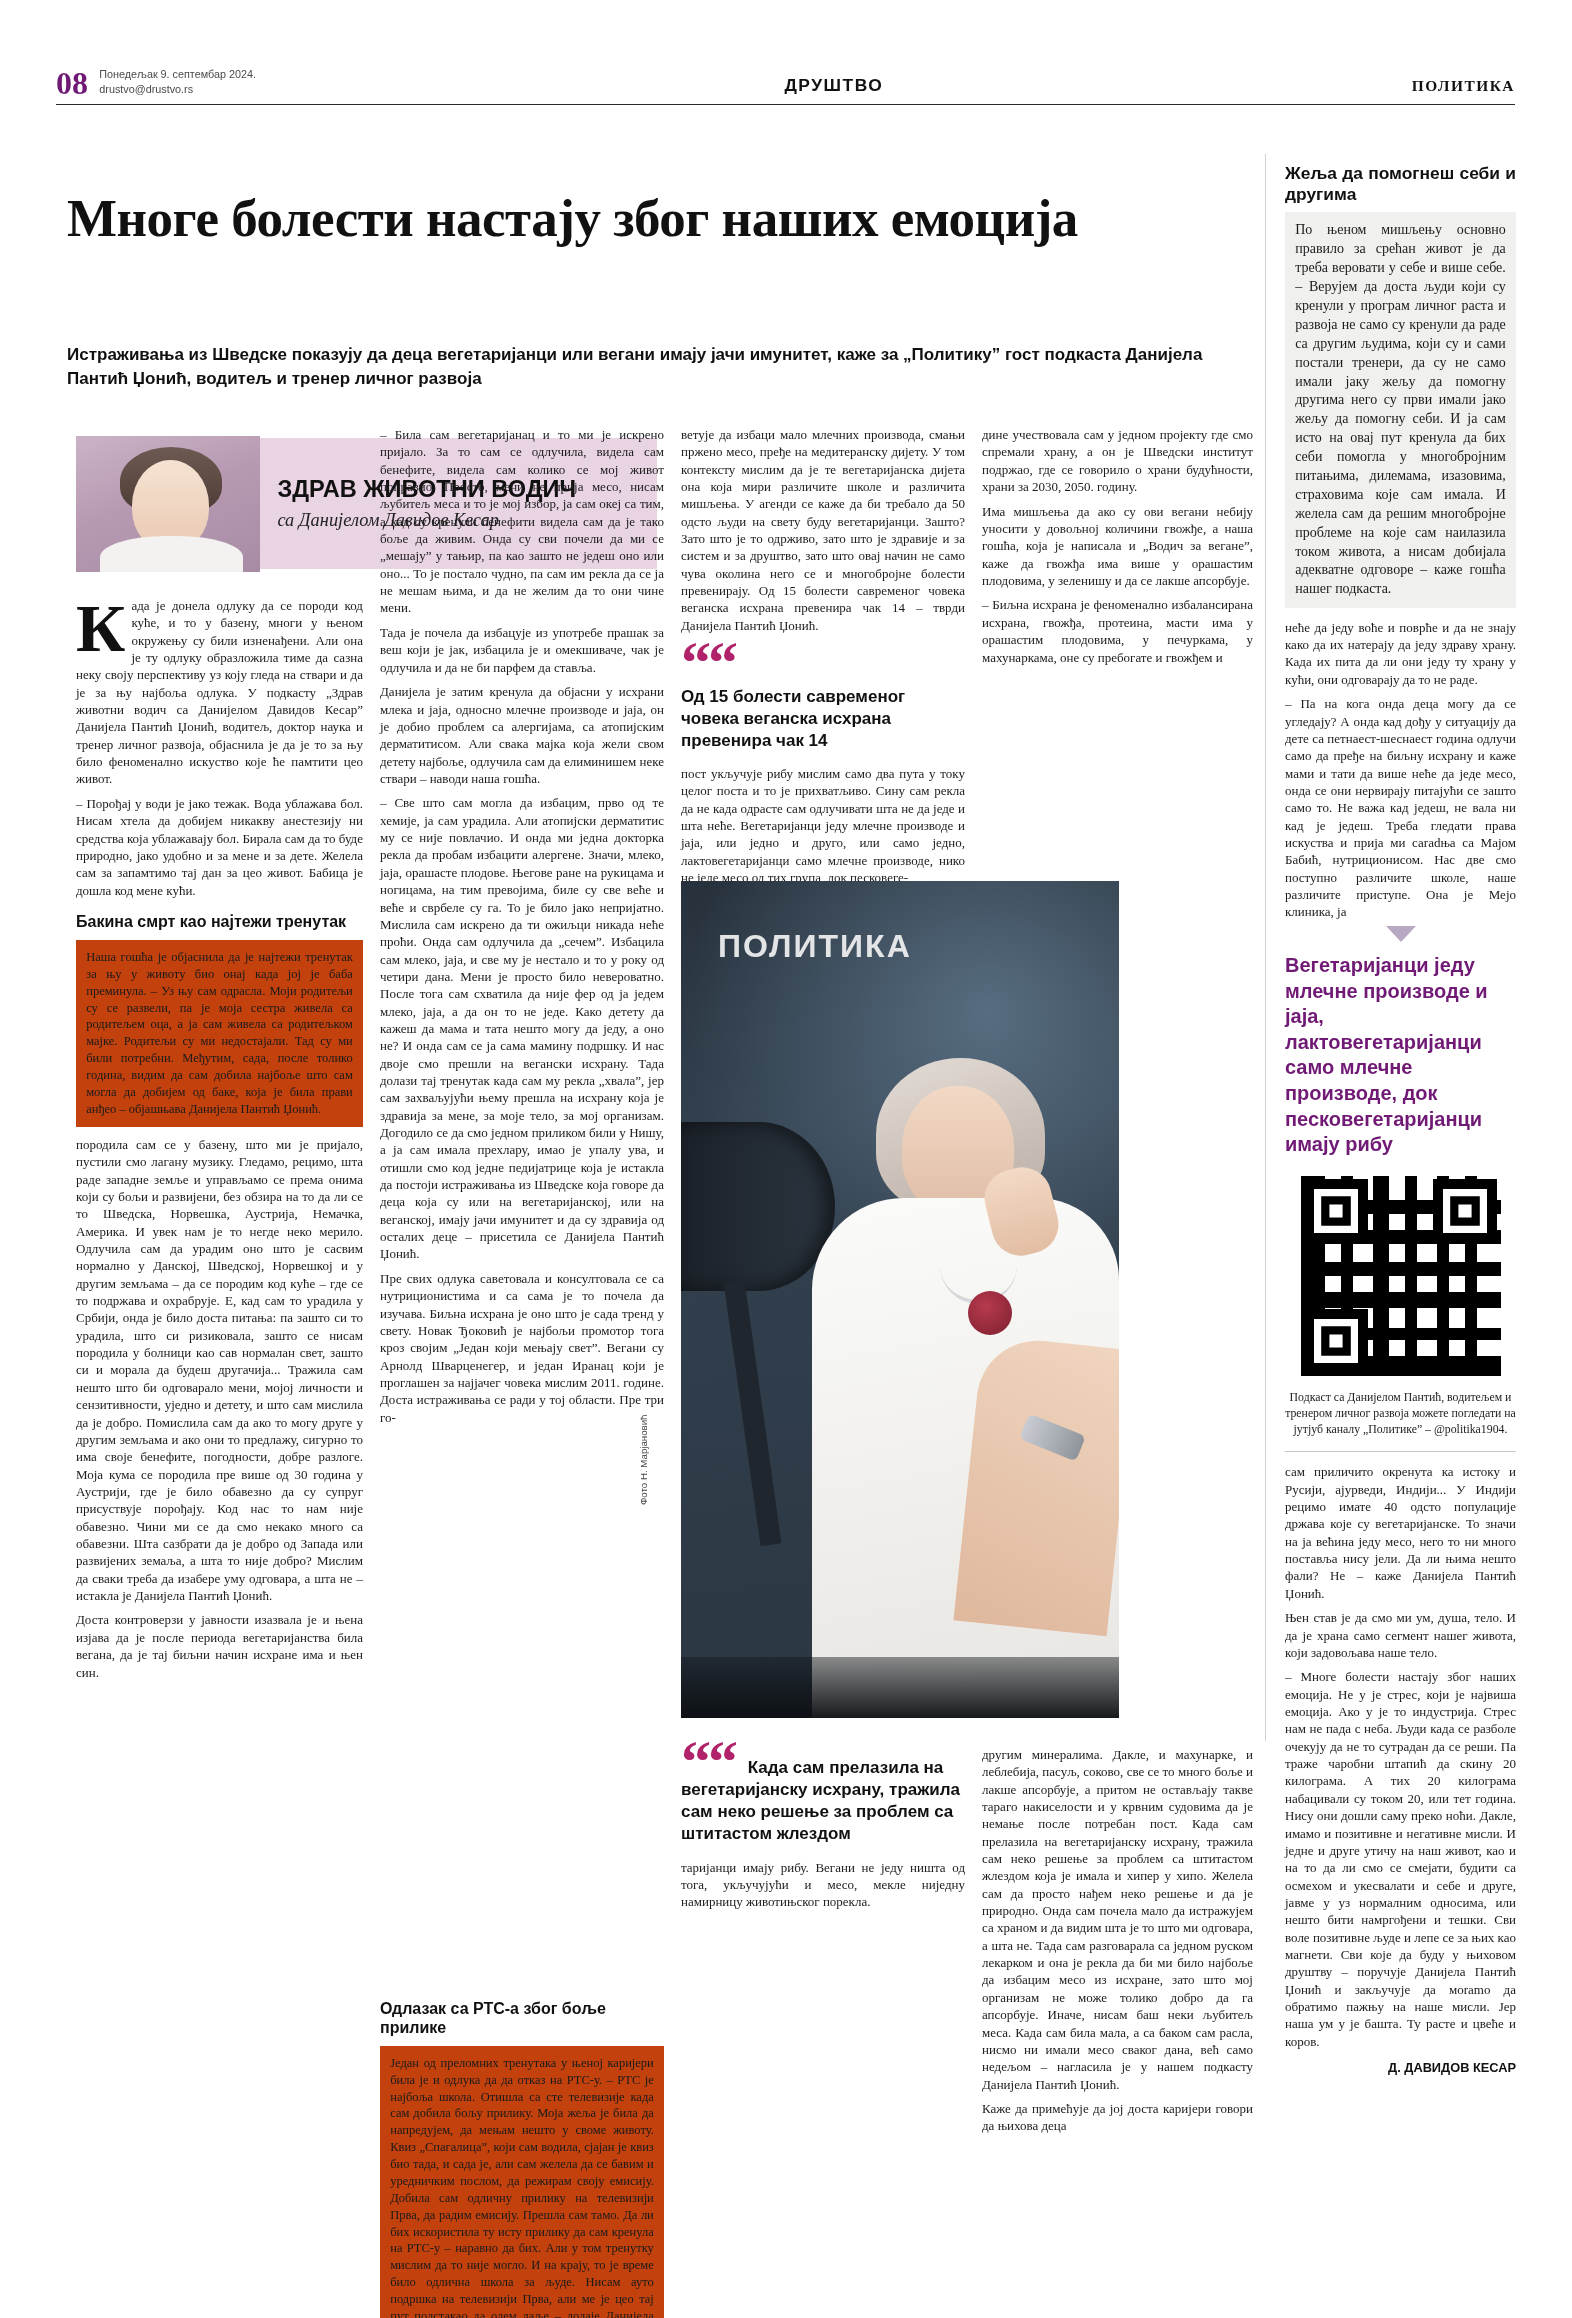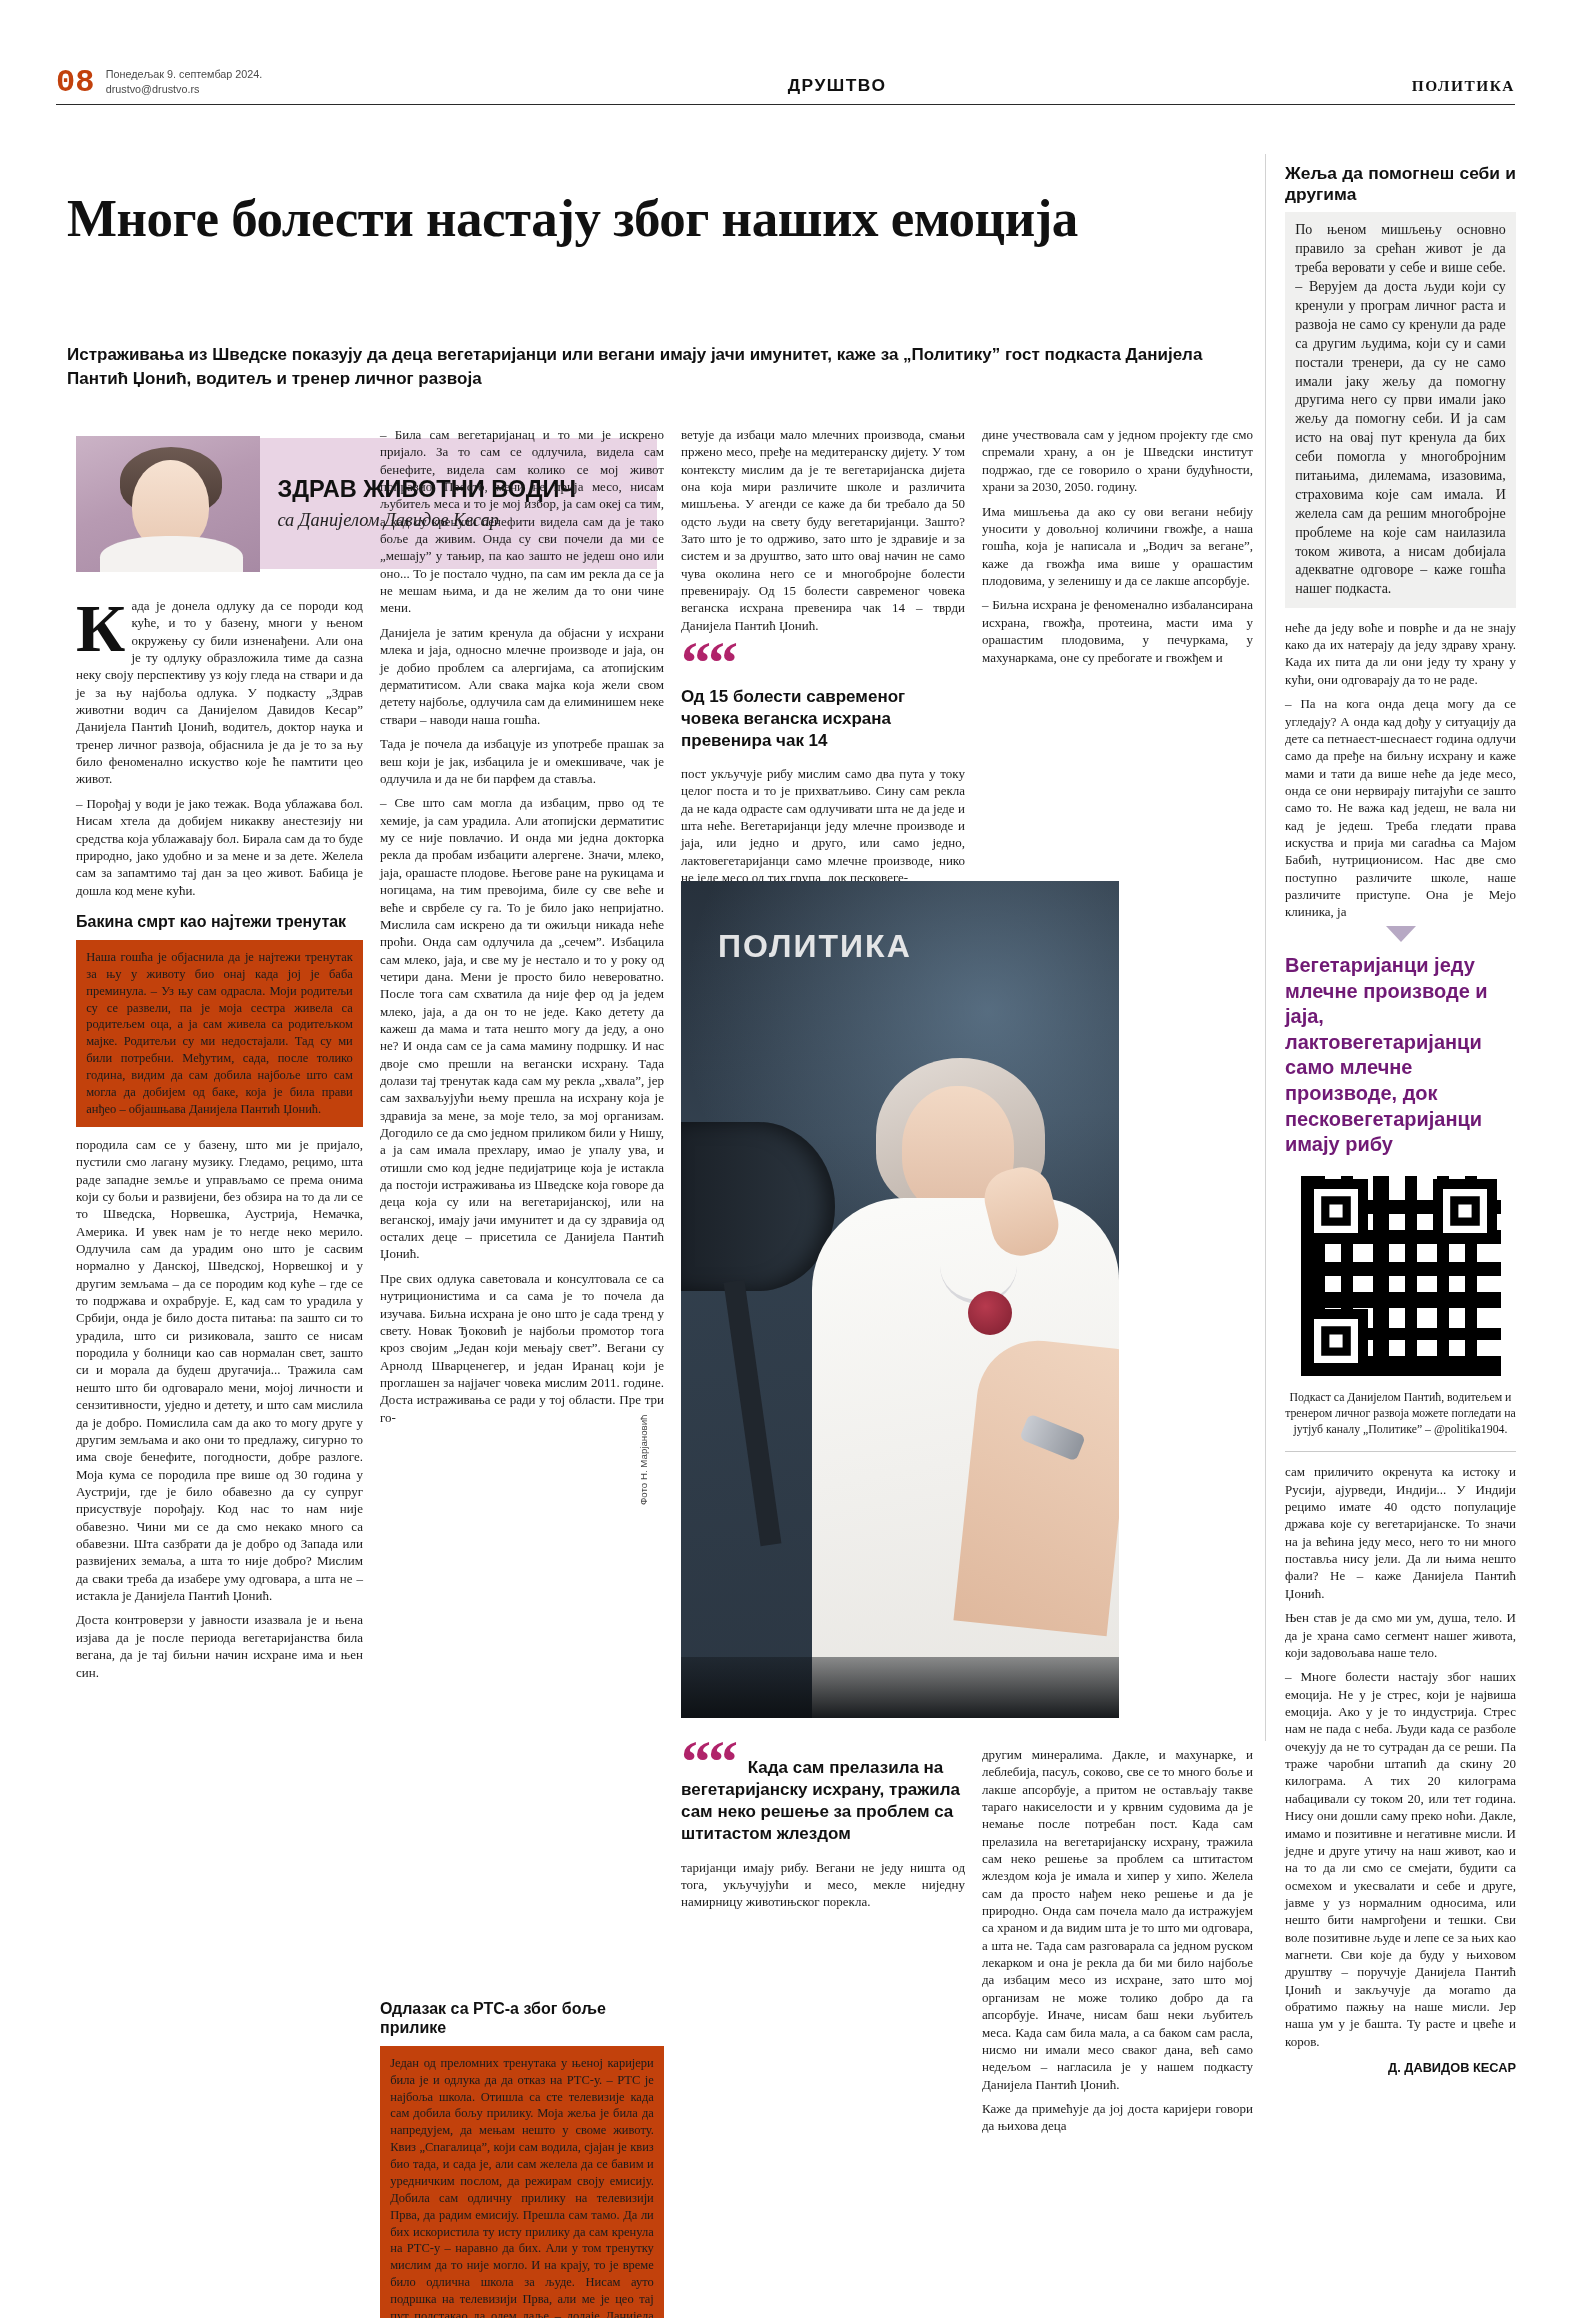--- a/index.html
+++ b/index.html
@@ -16,22 +16,22 @@
   }
 
   
   .masthead {
     position:absolute; left:56px; top:67px; width:1459px;
     border-bottom:1.5px solid #2a2a2a;
     padding-bottom:5.1px;
     display:flex; align-items:flex-end;
   }
   .folio {
-    font-family:Liberation Mono, monospace;
-    font-size:32px; font-weight:bold; color:#c2410c;
+    font-family:Liberation Serif, serif;
+    font-size:32px; font-weight:bold; color:#701a75;
     line-height:1; margin-right:11.3px;
   }
   .folio-meta {
     font-family:"Liberation Sans", sans-serif;
     font-size:10.8px; color:#4a4a4a; line-height:1.35;
     padding-bottom:3.1px;
   }
   .section-title {
     flex:1; text-align:center;
     font-family:"Liberation Sans", sans-serif;
@@ -305,22 +305,22 @@
     <p class="dropcap-para">Када је донела одлуку да се породи код куће, и то у базену, многи у њеном окружењу су били изненађени. Али она је ту одлуку образложила тиме да сазна неку своју перспективу уз коју гледа на ствари и да је за њу најбоља одлука. У подкасту „Здрав животни водич са Данијелом Давидов Кесар” Данијела Пантић Џонић, водитељ, доктор наука и тренер личног развоја, објаснила је да је то за њу било феноменално искуство које ће памтити цео живот.</p>
     <p style="margin-top:7.2px;">– Порођај у води је јако тежак. Вода ублажава бол. Нисам хтела да добијем никакву анестезију ни средства која ублажавају бол. Бирала сам да то буде природно, јако удобно и за мене и за дете. Желела сам за запамтимо тај дан за цео живот. Бабица је дошла код мене кући.</p>
     <div class="subhead">Бакина смрт као најтежи тренутак</div>
     <div class="boxed">Наша гошћа је објаснила да је најтежи тренутак за њу у животу био онај када јој је баба преминула. – Уз њу сам одрасла. Моји родитељи су се развели, па је моја сестра живела са родитељем оца, а ја сам живела са родитељком мајке. Родитељи су ми недостајали. Тад су ми били потребни. Међутим, сада, после толико година, видим да сам добила најбоље што сам могла да добијем од баке, која је била прави анђео – објашњава Данијела Пантић Џонић.</div>
     <p>породила сам се у базену, што ми је пријало, пустили смо лагану музику. Гледамо, рецимо, шта раде западне земље и управљамо се према онима који су бољи и развијени, без обзира на то да ли се то Шведска, Норвешка, Аустрија, Немачка, Америка. И увек нам је то негде неко мерило. Одлучила сам да урадим оно што је сасвим нормално у Данској, Шведској, Норвешкој и у другим земљама – да се породим код куће – где се то подржава и охрабрује. Е, кад сам то урадила у Србији, онда је било доста питања: па зашто си то урадила, што си ризиковала, зашто се нисам породила у болници као сав нормалан свет, зашто си и морала да будеш другачија... Тражила сам нешто што би одговарало мени, мојој личности и сензитивности, уједно и детету, и што сам мислила да је добро. Помислила сам да ако то могу друге у другим земљама и ако они то предлажу, сигурно то има своје бенефите, погодности, добре разлоге. Моја кума се породила пре више од 30 година у Аустрији, где је било обавезно да су супруг присуствује порођају. Код нас то нам није обавезно. Чини ми се да смо некако много са обавезни. Шта сазбрати да је добро од Запада или развијених земаља, а шта то није добро? Мислим да сваки треба да изабере уму одговара, а шта не – истакла је Данијела Пантић Џонић.</p>
     <p style="margin-top:7.2px;">Доста контроверзи у јавности изазвала је и њена изјава да је после периода вегетаријанства била вегана, да је тај биљни начин исхране има и њен син.</p>
   </div>
 
   <div class="col" style="left:380px; top:426px; width:284px;">
     <p>– Била сам вегетаријанац и то ми је искрено пријало. За то сам се одлучила, видела сам бенефите, видела сам колико се мој живот поправио. Просто, мени не прија месо, нисам љубитељ меса и то је мој избор, ја сам океј са тим, а кад су кренули бенефити видела сам да је тако боље да живим. Онда су сви почели да ми се „мешају” у тањир, па као зашто не једеш оно или оно... То је постало чудно, па сам им рекла да се ја не мешам њима, и да не желим да то они чине мени.</p>
+    <p style="margin-top:7.2px;">Тада је почела да избацује из употребе прашак за веш који је јак, избацила је и омекшиваче, чак је одлучила и да не би парфем да ставља.</p>
     <p style="margin-top:7.2px;">Данијела је затим кренула да објасни у исхрани млека и јаја, односно млечне производе и јаја, он је добио проблем са алергијама, са атопијским дерматитисом. Али свака мајка која жели свом детету најбоље, одлучила сам да елиминишем неке ствари – наводи наша гошћа.</p>
-    <p style="margin-top:7.2px;">Тада је почела да избацује из употребе прашак за веш који је јак, избацила је и омекшиваче, чак је одлучила и да не би парфем да ставља.</p>
     <p style="margin-top:7.2px;">– Све што сам могла да избацим, прво од те хемије, ја сам урадила. Али атопијски дерматитис му се није повлачио. И онда ми једна докторка рекла да пробам избацити алергене. Значи, млеко, јаја, орашасте плодове. Његове ране на рукицама и ногицама, на тим превојима, биле су све веће и веће и сврбеле су га. То је било јако непријатно. Мислила сам искрено да ти ожиљци никада неће проћи. Онда сам одлучила да „сечем”. Избацила сам млеко, јаја, и све му је нестало и то у року од четири дана. Мени је просто било невероватно. После тога сам схватила да није фер од ја једем млеко, јаја, а да он то не једе. Како детету да кажеш да мама и тата нешто могу да једу, а оно не? И онда сам се ја сама мамину подршку. И нас двоје смо прешли на вегански исхрану. Тада долази тај тренутак када сам му рекла „хвала”, јер сам захваљујући њему прешла на исхрану која је здравија за мене, за моје тело, за мој организам. Догодило се да смо једном приликом били у Нишу, а ја сам имала прехлару, имао је упалу ува, и отишли смо код једне педијатрице која је истакла да постоји истраживања из Шведске која говоре да деца која су или на вегетаријанској, или на веганској, имају јачи имунитет и да су здравија од осталих деце – присетила се Данијела Пантић Џонић.</p>
     <p style="margin-top:7.2px;">Пре свих одлука саветовала и консултовала се са нутриционистима и са сама је то почела да изучава. Биљна исхрана је оно што је сада тренд у свету. Новак Ђоковић је најбољи промотор тога кроз својим „Један који мењају свет”. Вегани су Арнолд Шварценегер, и један Иранац који је проглашен за најјачег човека мислим 2011. године. Доста истраживања се ради у тој области. Пре три го-</p>
   </div>
 
   <div class="col" style="left:380px; top:1987px; width:284px;">
     <div class="subhead" style="margin-top:12px;">Одлазак са РТС-а због боље прилике</div>
     <div class="boxed">Један од преломних тренутака у њеној каријери била је и одлука да да отказ на РТС-у. – РТС је најбоља школа. Отишла са сте телевизије када сам добила бољу прилику. Моја жеља је била да напредујем, да мењам нешто у своме животу. Квиз „Спагалица”, који сам водила, сјајан је квиз био тада, и сада је, али сам желела да се бавим и уредничким послом, да режирам своју емисију. Добила сам одличну прилику на телевизији Прва, да радим емисију. Прешла сам тамо. Да ли бих искористила ту исту прилику да сам кренула на РТС-у – наравно да бих. Али у том тренутку мислим да то није могло. И на крају, то је време било одлична школа за људе. Нисам ауто подршка на телевизији Прва, али ме је цео тај пут подстакао да одем даље – додаје Данијела Пантић Џонић.</div>
   </div>
 
   <div class="col" style="left:681px; top:426px; width:284px;">

